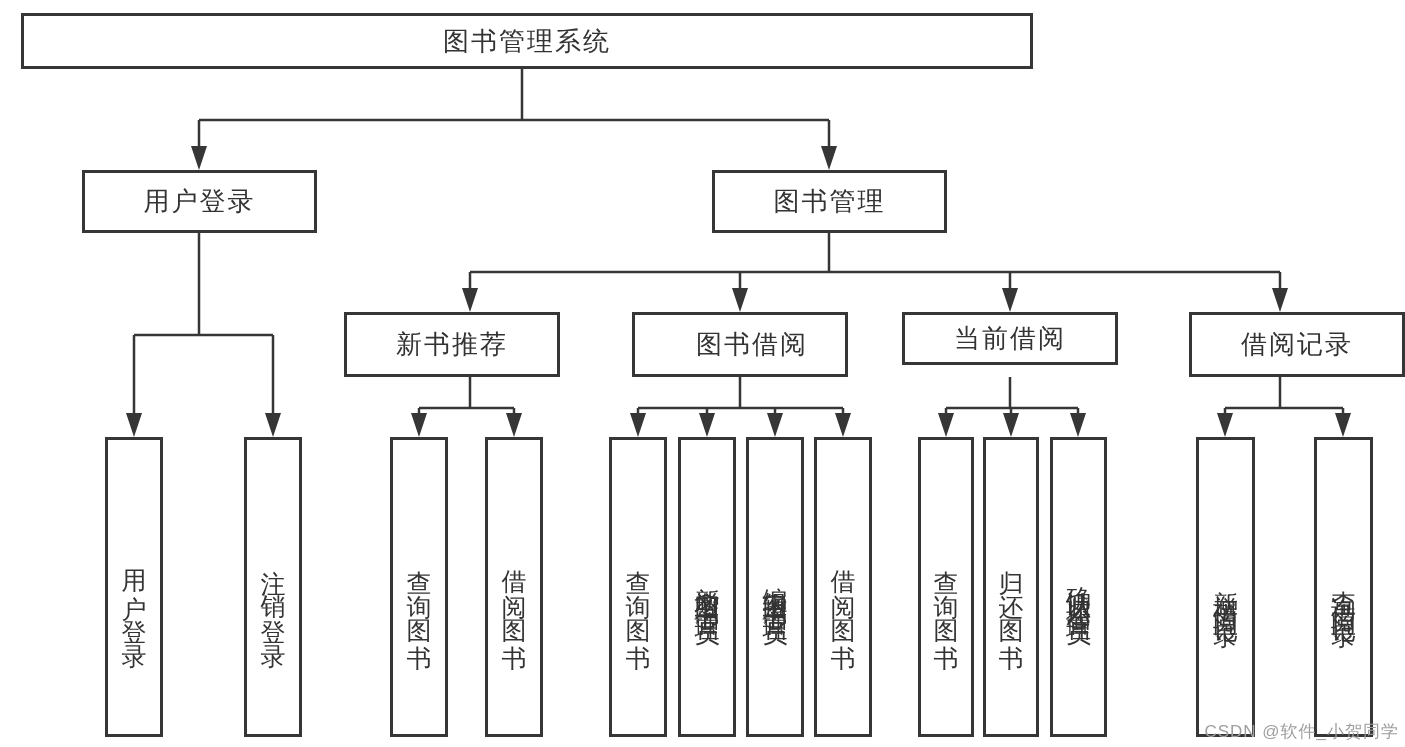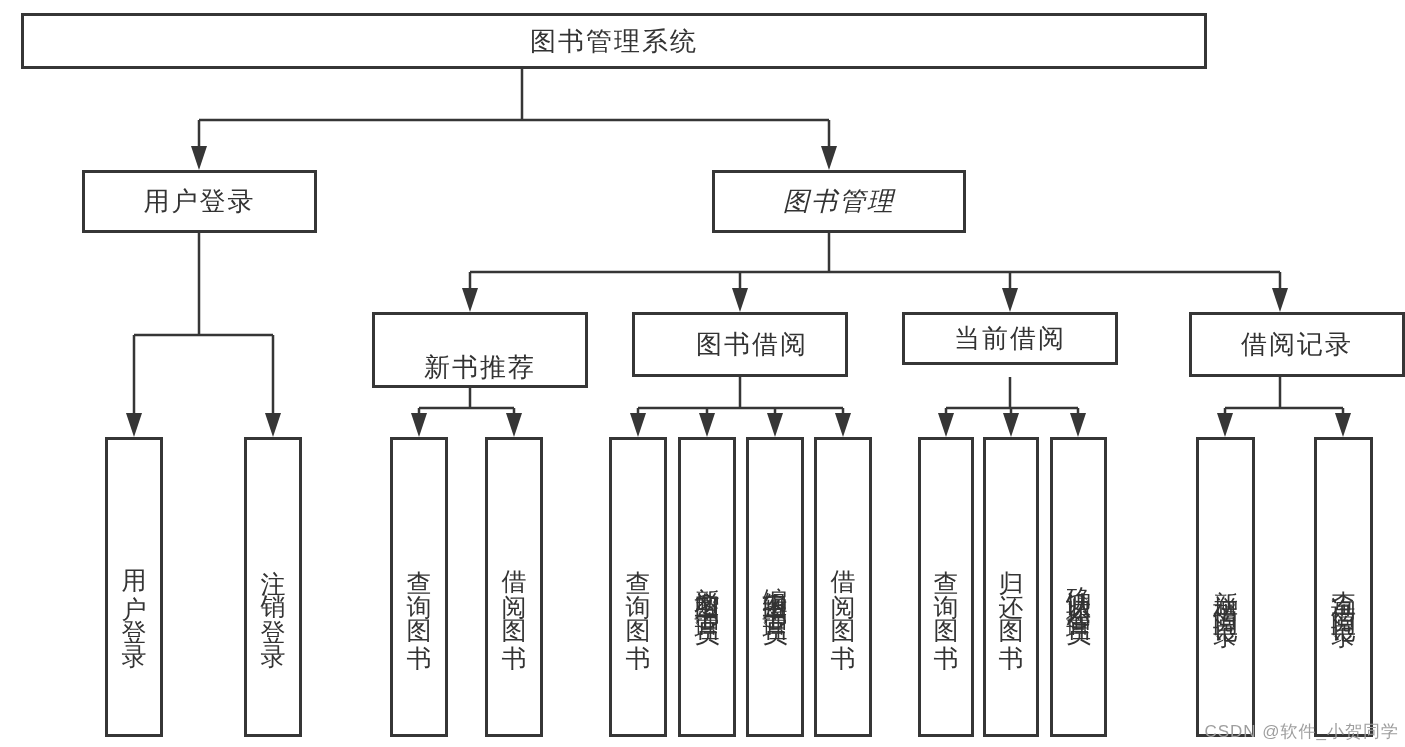--- a/index.html
+++ b/index.html
@@ -94,32 +94,32 @@
       <polygon class="ah" points="775,437 767,413 783,413"></polygon>
       <polygon class="ah" points="843,437 835,413 851,413"></polygon>
       <polygon class="ah" points="946,437 938,413 954,413"></polygon>
       <polygon class="ah" points="1011,437 1003,413 1019,413"></polygon>
       <polygon class="ah" points="1078,437 1070,413 1086,413"></polygon>
       <polygon class="ah" points="1225,437 1217,413 1233,413"></polygon>
       <polygon class="ah" points="1343,437 1335,413 1351,413"></polygon>
     </g>
   </svg>
 
-  <div class="node" style="left:21px; top:13px; width:1186px; height:56px;">
+  <div class="node" style="left:21px; top:13px; width:1012px; height:56px;">
     <span class="h-label">图书管理系统</span>
   </div>
 
   <div class="node" style="left:82px; top:170px; width:235px; height:63px;">
     <span class="h-label">用户登录</span>
   </div>
-  <div class="node" style="left:712px; top:170px; width:254px; height:63px;font-style:italic;">
+  <div class="node" style="left:712px; top:170px; width:235px; height:63px;">
     <span class="h-label">图书管理</span>
   </div>
 
-  <div class="node" style="left:372px; top:312px; width:216px; height:76px;align-items:flex-end;">
+  <div class="node" style="left:344px; top:312px; width:216px; height:65px;">
     <span class="h-label">新书推荐</span>
   </div>
   <div class="node" style="left:632px; top:312px; width:216px; height:65px;padding-left:24px;">
     <span class="h-label">图书借阅</span>
   </div>
   <div class="node" style="left:902px; top:312px; width:216px; height:53px;">
     <span class="h-label">当前借阅</span>
   </div>
   <div class="node" style="left:1172px; top:312px; width:216px; height:65px;margin-left:17px;">
     <span class="h-label">借阅记录</span>

